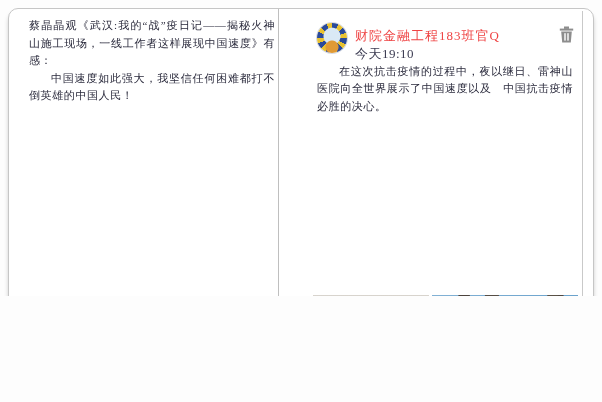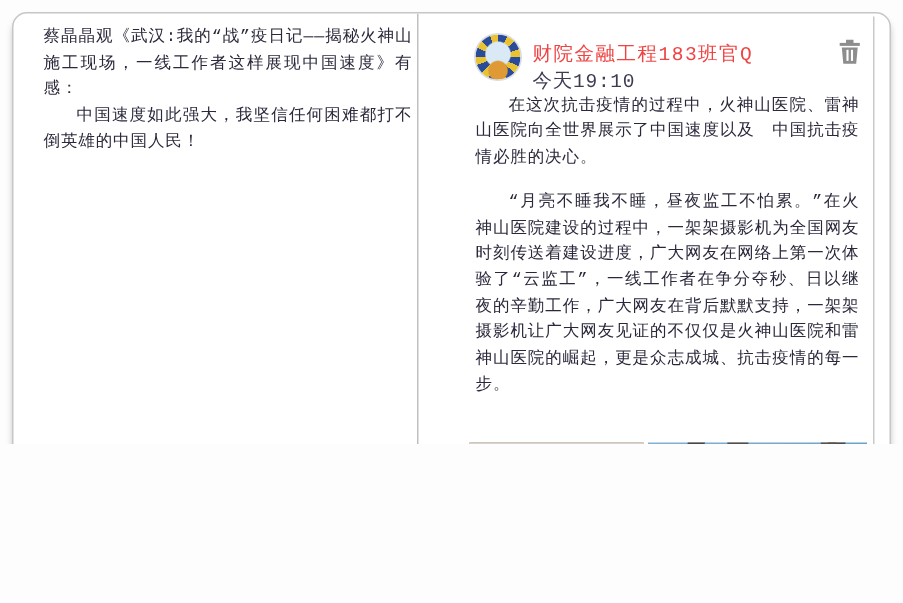--- a/index.html
+++ b/index.html
@@ -1,19 +1,19 @@
 <!DOCTYPE html>
 <html><head>
 <meta charset="utf-8">
 <style>
   html,body { margin:0; padding:0; background:#fdfdfd; }
   .stage {
     position:relative; width:602px; height:296px; overflow:hidden;
     background:#fdfdfd;
-    font-family:Liberation Mono, monospace;
+    font-family:Liberation Serif, serif;
   }
   .card {
     position:absolute; left:8px; top:8px; width:584px; height:380px;
     background:#ffffff;
     border:1px solid #c6c6c6; border-radius:10px;
     box-shadow:0 4px 5px -1px rgba(0,0,0,0.28);
     overflow:hidden;
   }
   .divider  { position:absolute; left:269px; top:0; width:1px; height:100%; background:#bfbfbf; }
   .edge-line{ position:absolute; left:573px; top:2px; width:1px; height:376px; background:#c9c9c9; }
@@ -171,22 +171,21 @@
             <rect x="5" y="0.5" width="5" height="2.4" fill="#8d8d8d"></rect>
             <rect x="0.8" y="2.6" width="13.4" height="2" fill="#8d8d8d"></rect>
             <path d="M2.2 5.6h10.6l-1 10.9H3.2z" fill="#8d8d8d"></path>
             <rect x="5.3" y="7.2" width="1.4" height="7.4" fill="#ffffff"></rect>
             <rect x="8.3" y="7.2" width="1.4" height="7.4" fill="#ffffff"></rect>
           </svg>
         </span>
       </button>
 
       <div class="right-text">
-        <p class="indent">在这次抗击疫情的过程中，火神山医院、雷神山医院向全世界展示了中国速度以及　中国抗击疫情必胜的决心。</p>
-        <p class="indent">“月亮不睡我不睡，昼夜监工不怕累。”在火神山医院建设的过程中，一架架摄影机为全国网友时刻传送着建设进度，广大网友在网络上第一次体验了“云监工”，一线工作者在争分夺秒、日以继夜的辛勤工作，广大网友在背后默默支持，一架架摄影机让广大网友见证的不仅仅是火神山医院和雷神山医院的崛起，更是众志成城、抗击疫情的每一步。</p>
+        <p class="indent">在这次抗击疫情的过程中，夜以继日、雷神山医院向全世界展示了中国速度以及　中国抗击疫情必胜的决心。</p>
       </div>
 
       <div class="photo rp1" title="aerial view of hospital construction site with excavators and city towers">
         <div class="mach"></div>
       </div>
 
       <div class="photo rp2" title="worker in yellow helmet climbing steel structure against blue sky">
         <div class="h1"></div>
         <div class="h2"></div>
         <div class="p1"></div>

